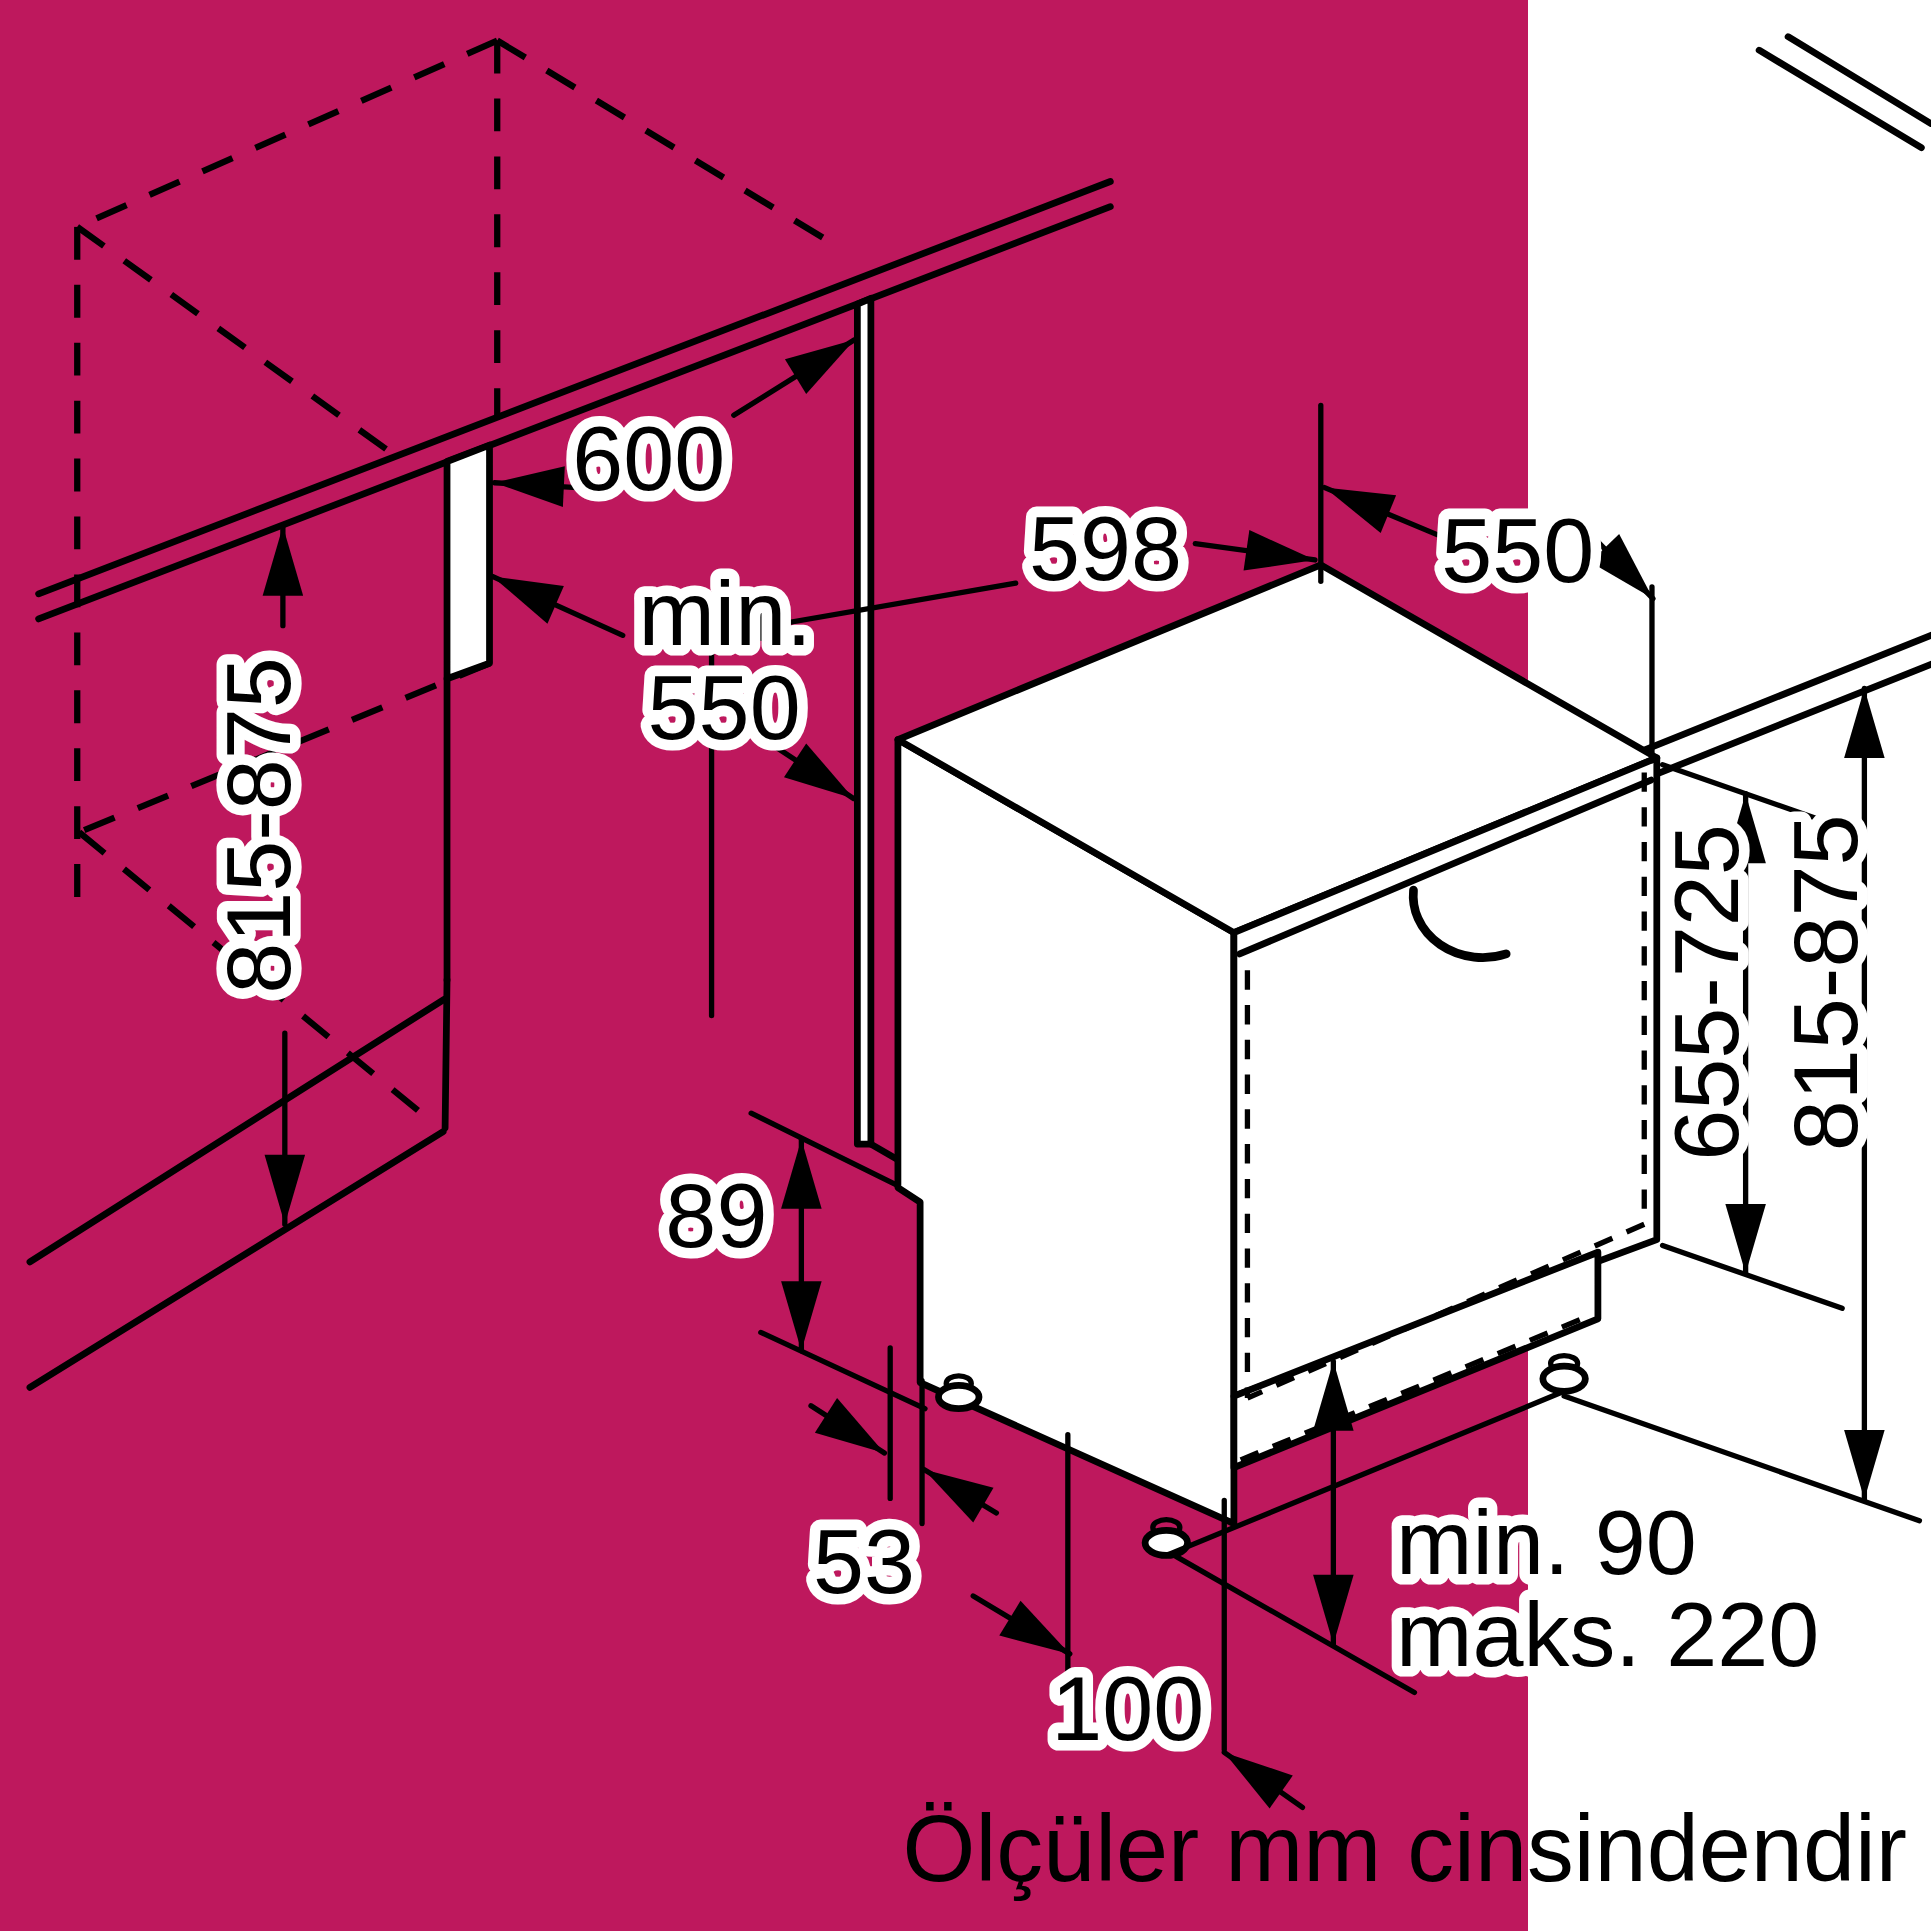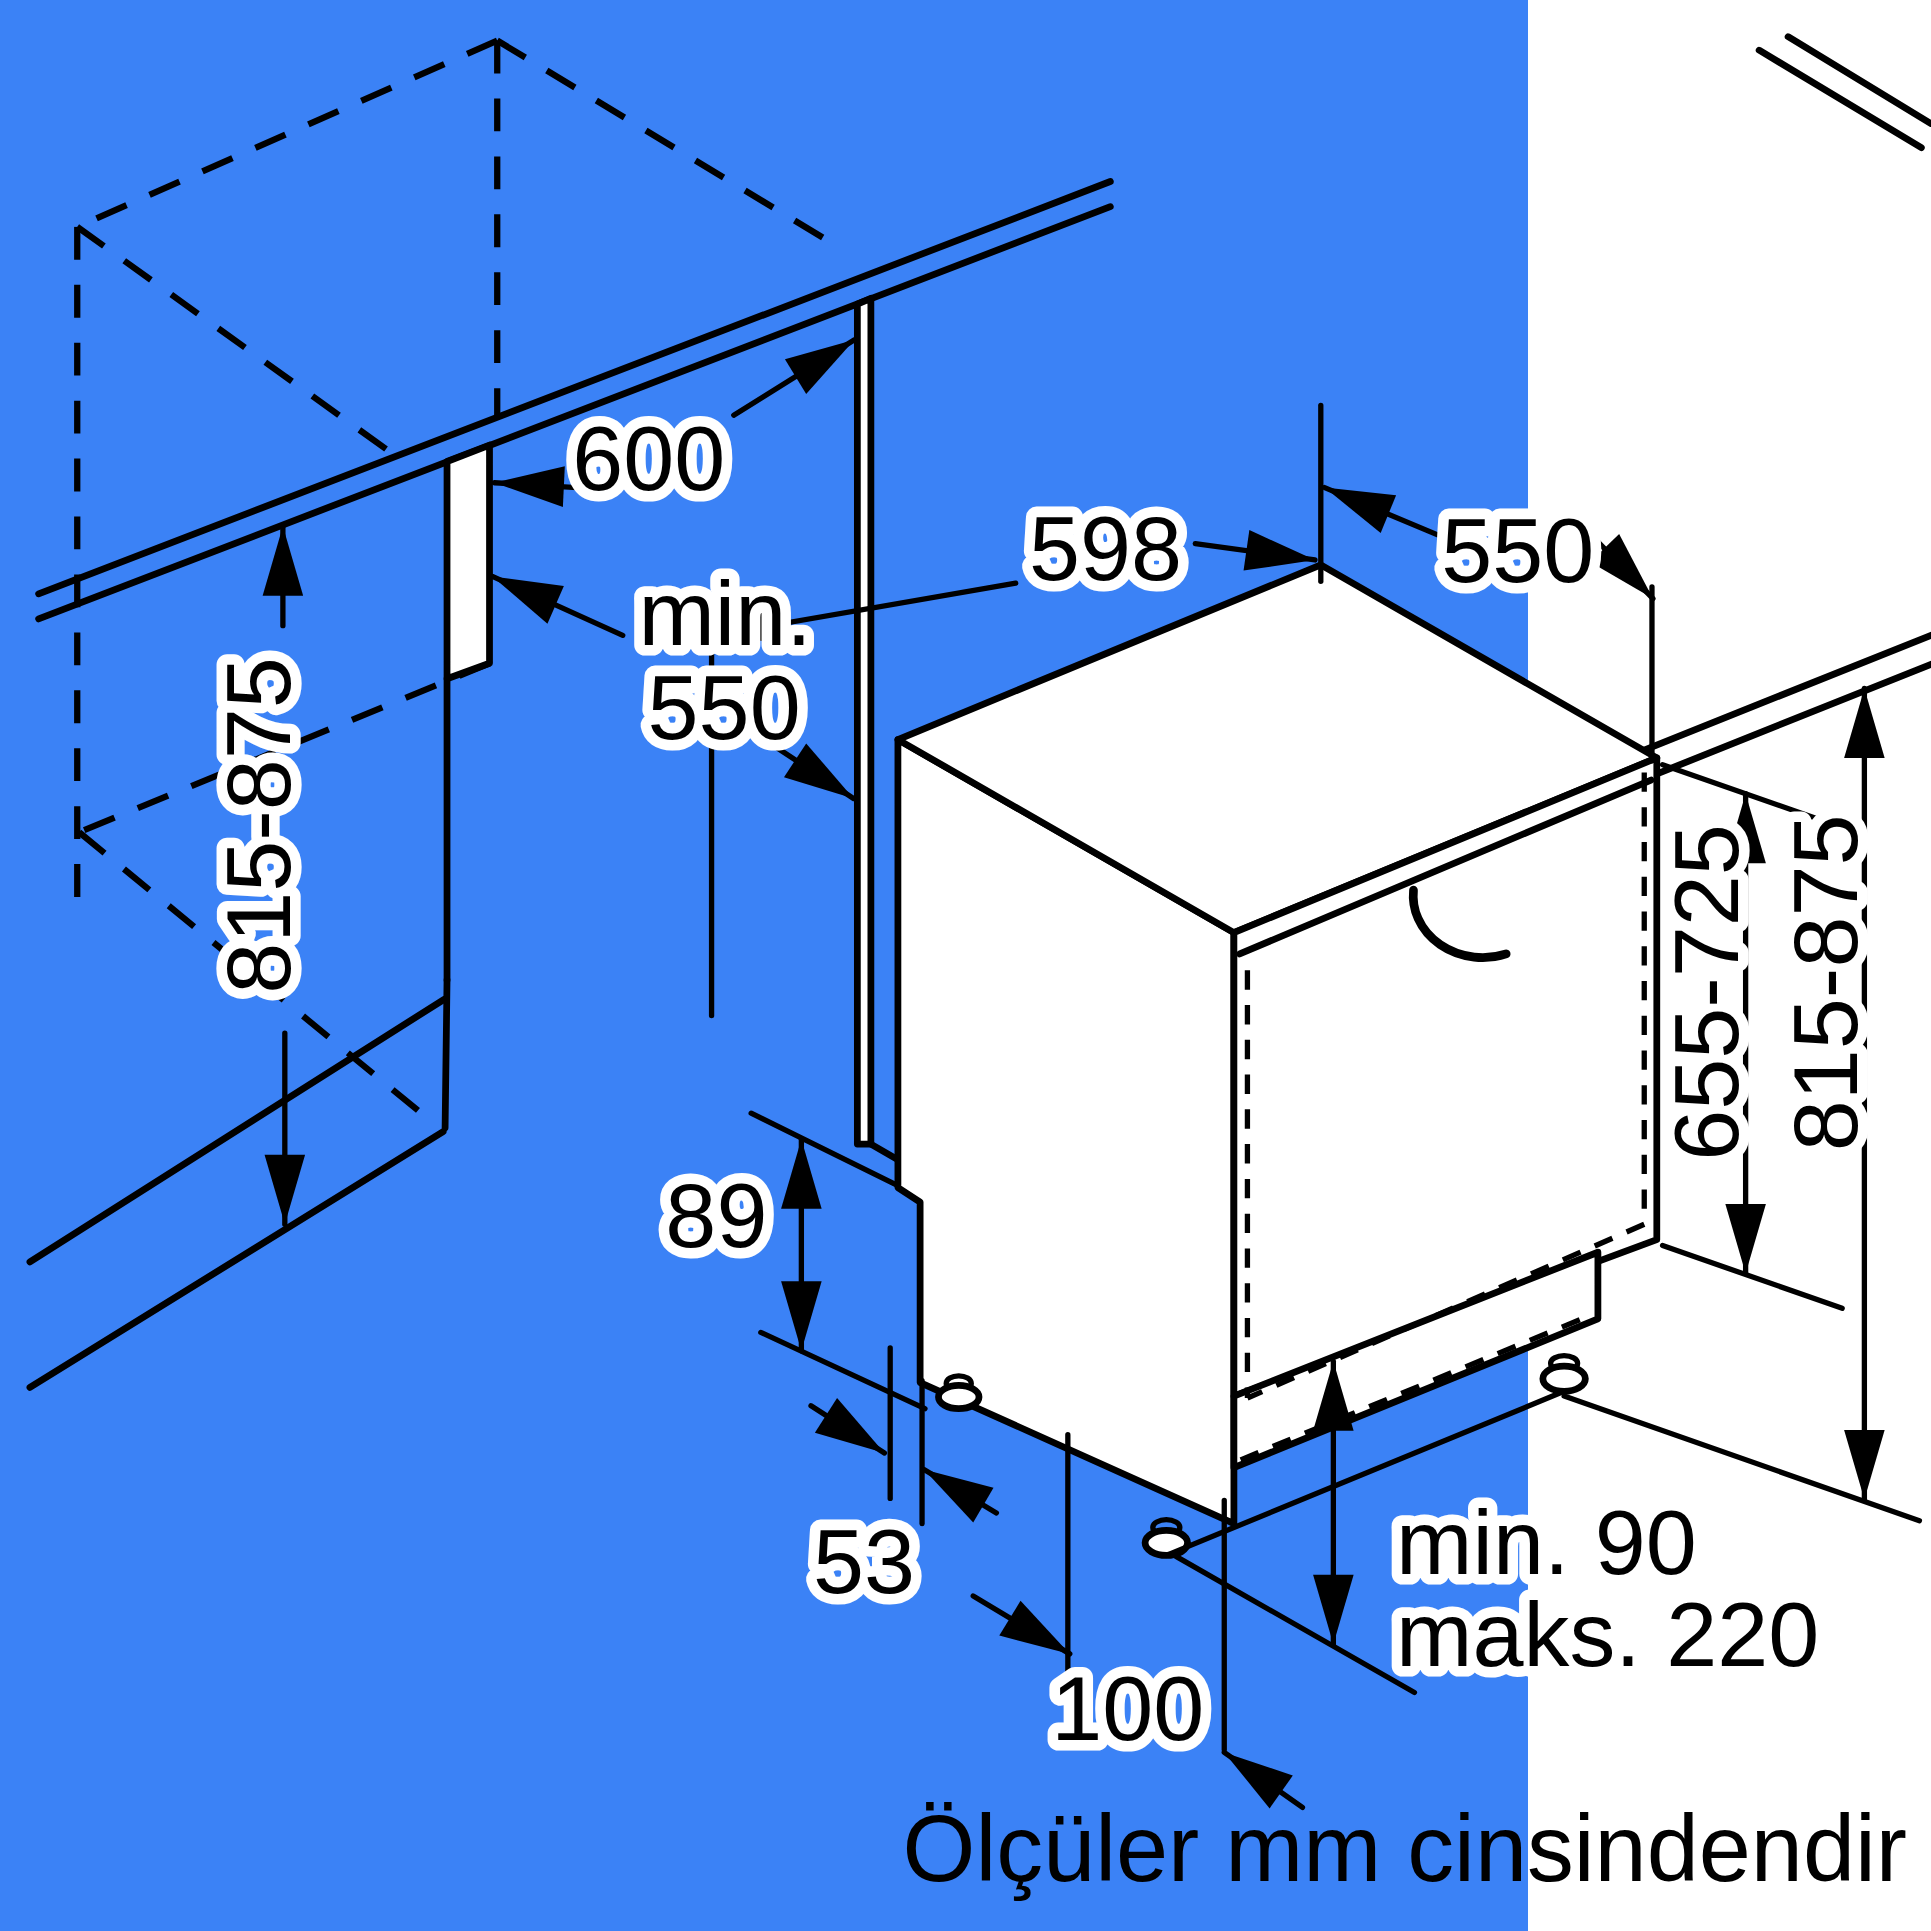--- a/index.html
+++ b/index.html
@@ -1,17 +1,17 @@
 <!DOCTYPE html>
 <html><head>
 <meta charset="utf-8">
 <style>
   html,body{margin:0;padding:0;background:#ffffff;}
   body{font-family:"Liberation Sans", sans-serif;}
-  .stage{width:1528px;height:1931px;position:relative;background:#3b82f6;}
+  .stage{width:1528px;height:1931px;position:relative;background:#be185d;}
   svg{display:block;}
   .solid{stroke:#000;stroke-width:7;fill:none;stroke-linecap:round;}
   .thin{stroke:#000;stroke-width:5.5;fill:none;stroke-linecap:round;}
   .dash{stroke:#000;stroke-width:6.5;fill:none;stroke-dasharray:34 26;stroke-linecap:butt;}
   .dashsmall{stroke:#000;stroke-width:5.5;fill:none;stroke-dasharray:20 16;stroke-linecap:butt;}
   .face{fill:#ffffff;stroke:#000;stroke-width:7;stroke-linejoin:round;}
   .arrow{fill:#000;stroke:none;}
   .lbl{font-family:"Liberation Sans", sans-serif;font-size:95px;fill:#000;
        paint-order:stroke;stroke:#ffffff;stroke-width:22px;stroke-linejoin:round;}
   .note{font-family:"Liberation Sans", sans-serif;font-size:97px;fill:#000;}

